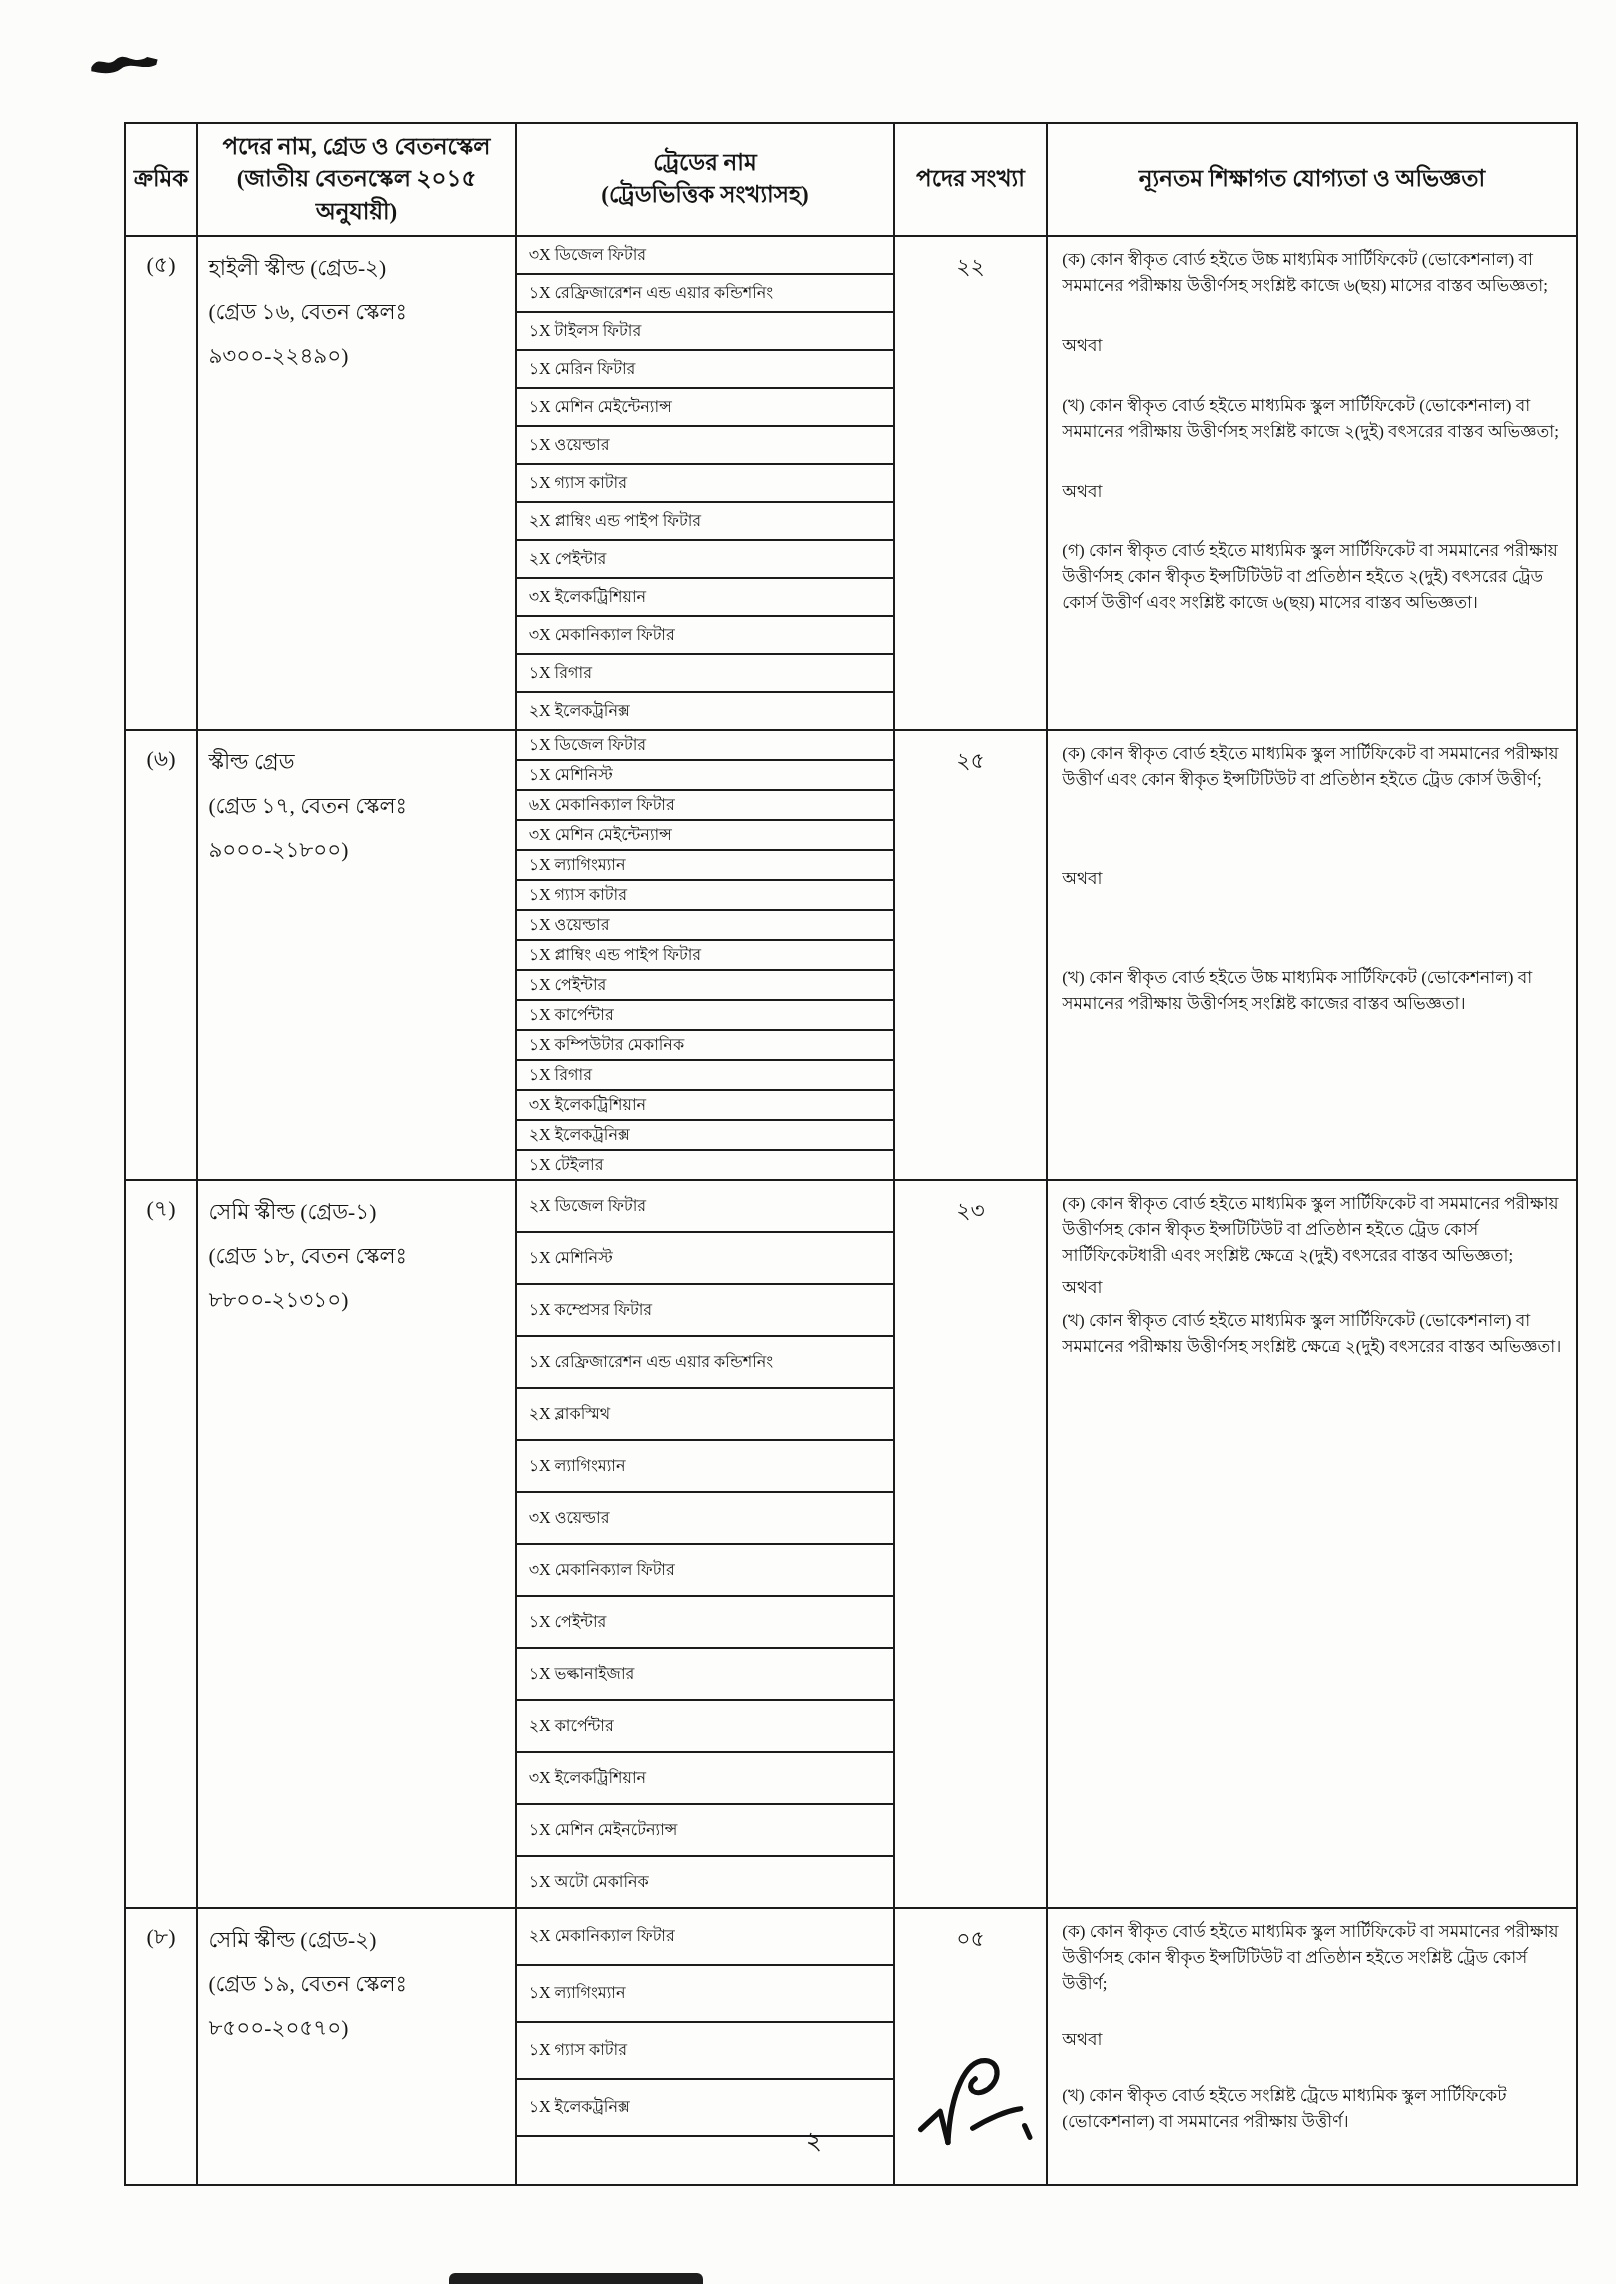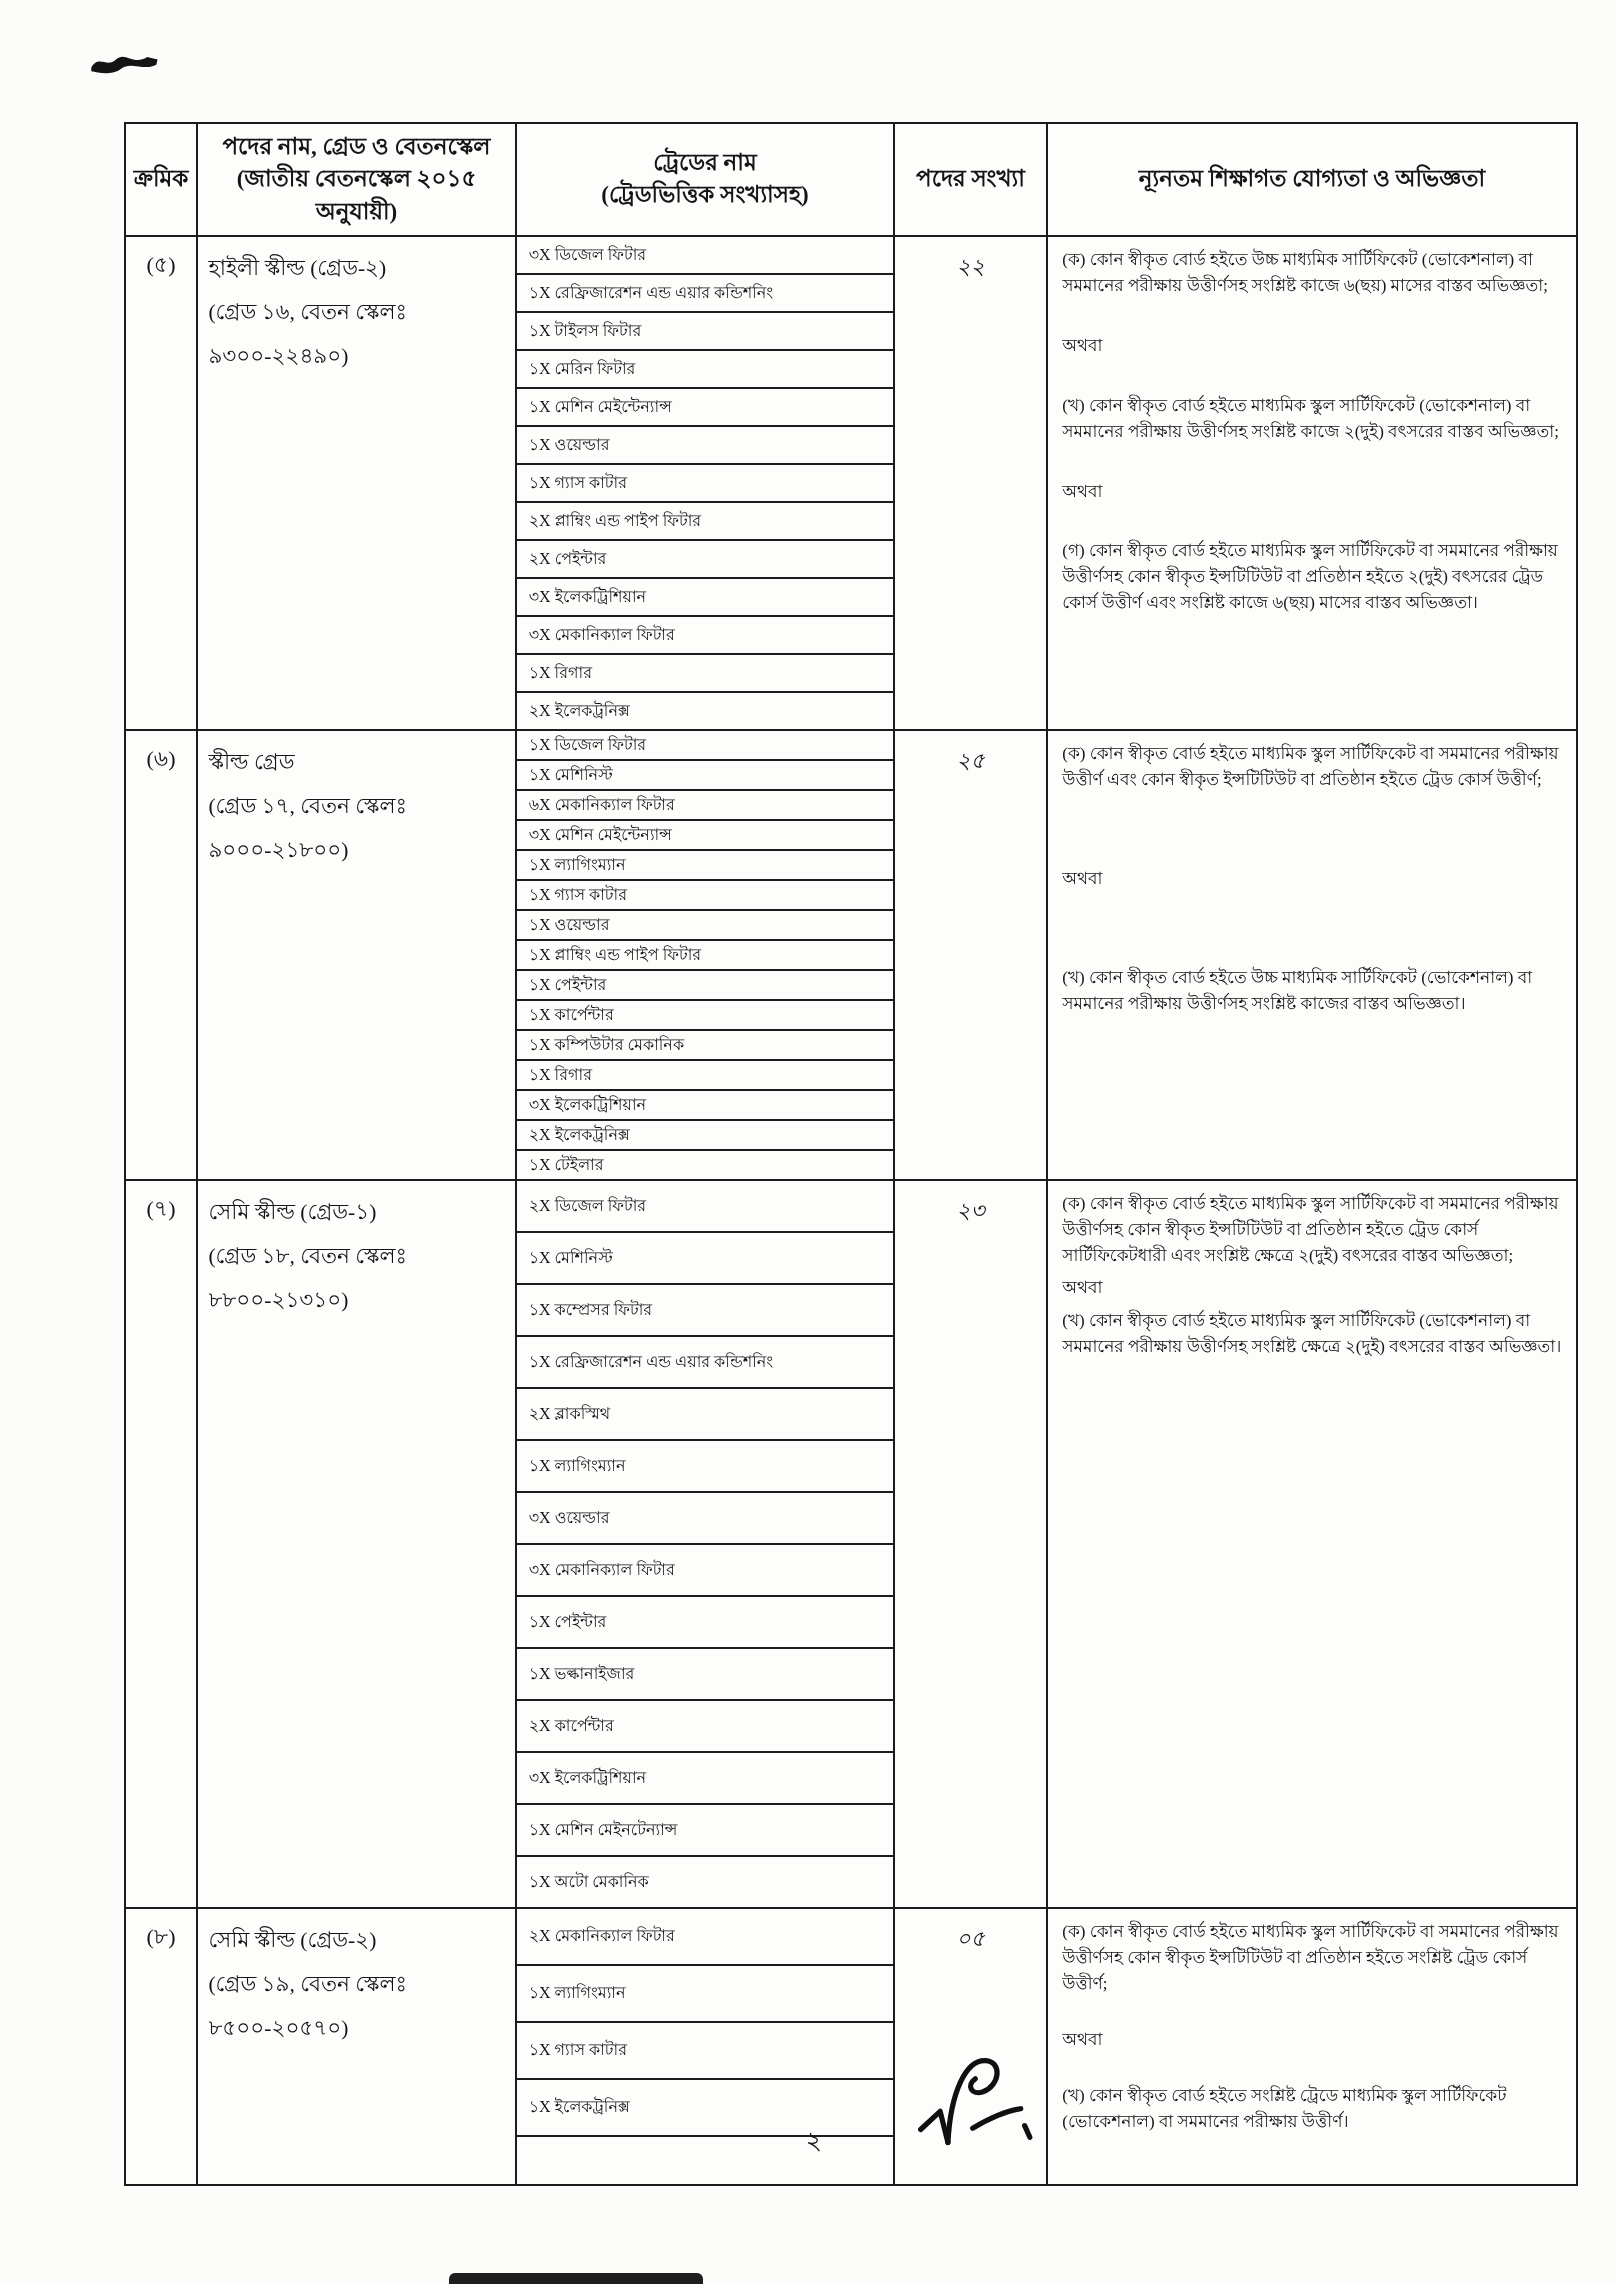--- a/index.html
+++ b/index.html
@@ -21,21 +21,21 @@
     padding:6.5px 3.9px;line-height:1.42;height:73px;vertical-align:middle;
   }
   .c-serial{text-align:center;font-size:22px;padding-top:10.4px;}
   .c-post{font-size:21.5px;padding:9px 10.4px 6.5px;line-height:2.05;margin-left:32px;}
   .c-trade{font-size:16px;padding:2.6px 11.7px;vertical-align:middle;line-height:1.3;}
   .c-trade.g0{height:38px;}
   .c-trade.g1{height:30px;}
   .c-trade.g2{height:52px;}
   .c-trade.g3{height:57px;}
   .c-trade.filler{height:49px;}
-  .c-posts{text-align:center;font-size:22px;padding-top:11.7px;font-style:italic;}
+  .c-posts{text-align:center;font-size:22px;padding-top:11.7px;}
   .c-qual{font-size:17px;line-height:1.52;padding:10.4px 14.3px;text-align:left;}
   .q-para{margin:0 0 2.6px 0;}
   .q-or{text-align:left;}
   .q0 .q-or{margin:34px 0;}
   .q1 .q-or{margin:73px 0;}
   .q2 .q-or{margin:6.5px 0;}
   .q3 .q-or{margin:30px 0;}
   .page-number{
     position:absolute;left:788px;top:2121px;width:52px;
     font-size:25px;text-align:center;

